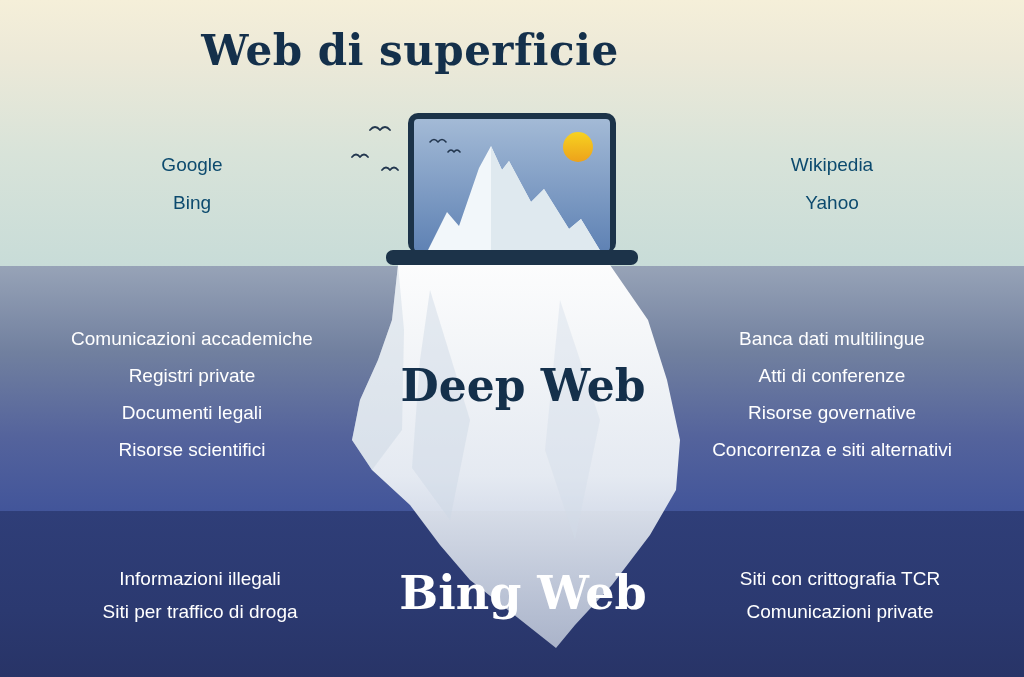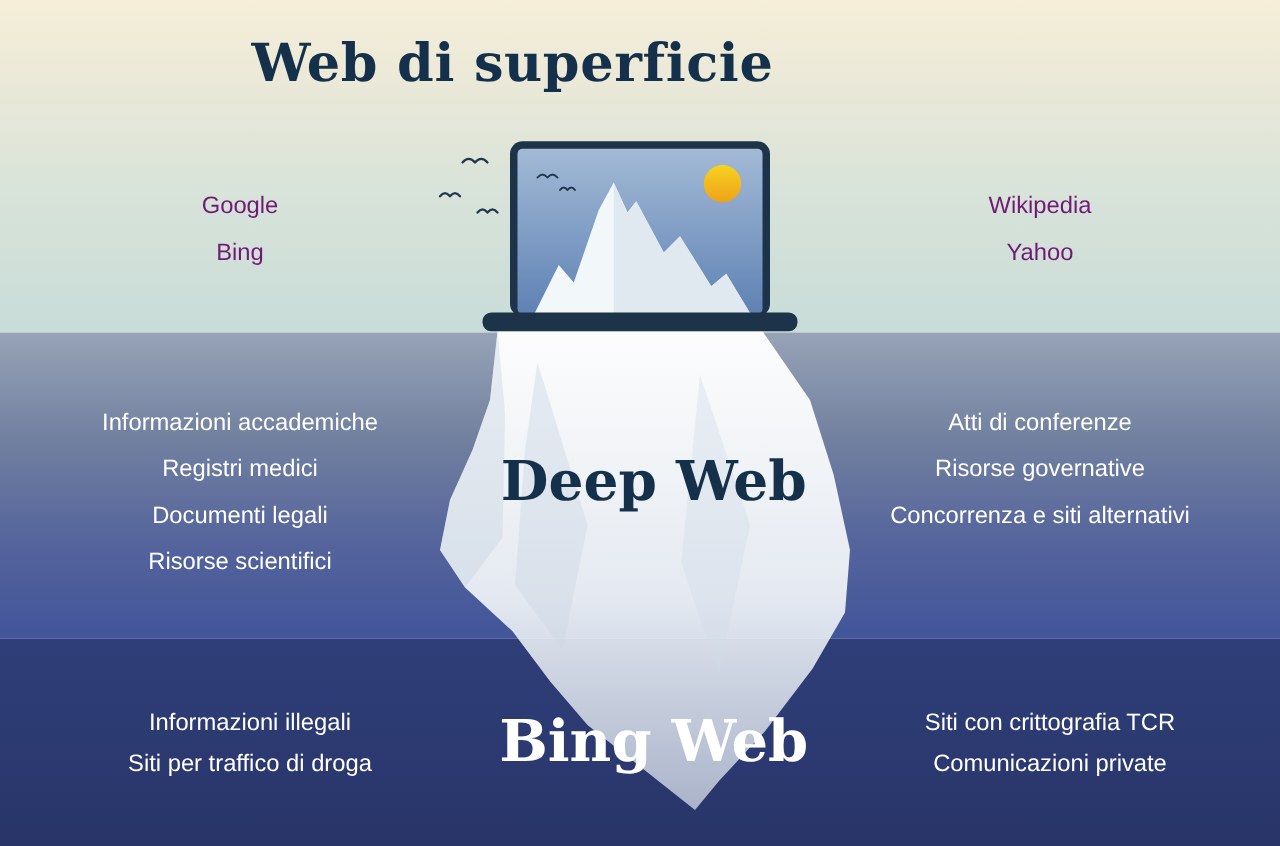--- a/index.html
+++ b/index.html
@@ -51,21 +51,21 @@
     text-align: center;
     z-index: 5;
   }
   .col-left  { left: 0;   width: 384px; }
   .col-right { left: 640px; width: 384px; }
 
   .surface-col { top: 146px; }
   .surface-col .item {
     font-size: 19px;
     line-height: 38px;
-    color: #701a75;
+    color: #0c4a6e;
   }
 
   .deep-col { top: 320px; }
   .deep-col .item {
     font-size: 19px;
     line-height: 37px;
     color: #ffffff;
   }
 
   .dark-col { top: 562px; }
@@ -168,26 +168,27 @@
     <div class="item">Google</div>
     <div class="item">Bing</div>
   </div>
   <div class="col col-right surface-col">
     <div class="item">Wikipedia</div>
     <div class="item">Yahoo</div>
   </div>
 
   <div class="zone-label deep-label">Deep Web</div>
   <div class="col col-left deep-col">
-    <div class="item">Informazioni accademiche</div>
-    <div class="item">Registri medici</div>
+    <div class="item">Comunicazioni accademiche</div>
+    <div class="item">Registri private</div>
     <div class="item">Documenti legali</div>
     <div class="item">Risorse scientifici</div>
   </div>
   <div class="col col-right deep-col">
+    <div class="item">Banca dati multilingue</div>
     <div class="item">Atti di conferenze</div>
     <div class="item">Risorse governative</div>
     <div class="item">Concorrenza e siti alternativi</div>
   </div>
 
   <div class="zone-label dark-label">Bing Web</div>
   <div class="col col-left dark-col">
     <div class="item">Informazioni illegali</div>
     <div class="item">Siti per traffico di droga</div>
   </div>

